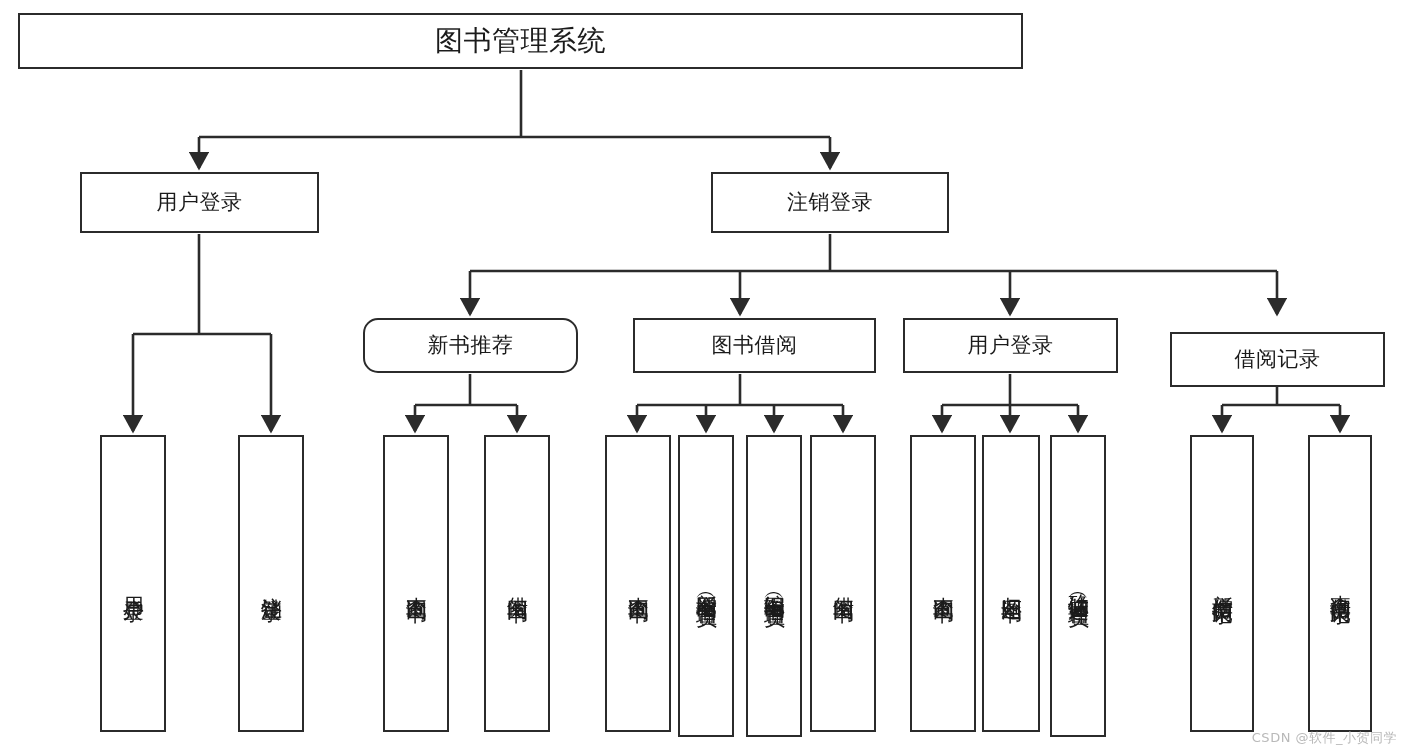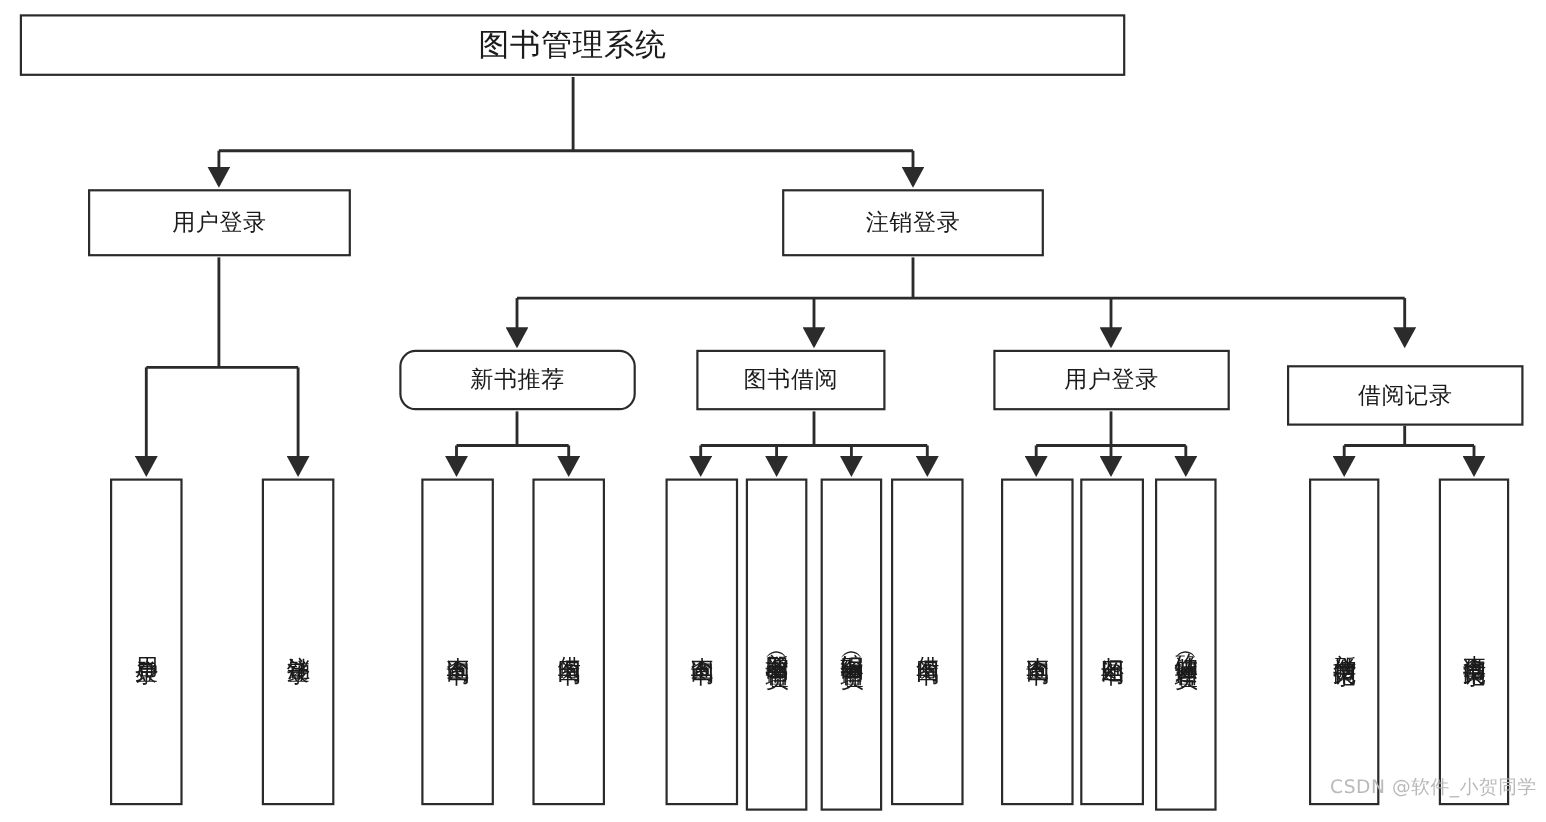--- a/index.html
+++ b/index.html
@@ -61,22 +61,22 @@
     writing-mode: vertical-rl;
     text-orientation: upright;
     font-size: 21px;
     letter-spacing: 2px;
     line-height: 1.0;
     white-space: nowrap;
   }
   #watermark {
     position: absolute;
     right: 8px;
-    bottom: 20px;
-    font-size: 17px;
+    bottom: 0;
+    font-size: 13px;
     color: #b9b9b9;
     letter-spacing: 0.5px;
     white-space: nowrap;
     pointer-events: none;
   }
 </style>
 </head>
 <body>
 
 <div id="diagram-root">
@@ -141,21 +141,21 @@
   <div class="node horiz" style="left:80px; top:172px; width:239px; height:61px;">
     <span class="node-label">用户登录</span>
   </div>
   <div class="node horiz" style="left:711px; top:172px; width:238px; height:61px;">
     <span class="node-label">注销登录</span>
   </div>
 
   <div class="node horiz" style="left:363px; top:318px; width:215px; height:55px;border-radius:15px;">
     <span class="node-label">新书推荐</span>
   </div>
-  <div class="node horiz" style="left:633px; top:318px; width:172px; height:55px;">
+  <div class="node horiz" style="left:633px; top:318px; width:243px; height:55px;">
     <span class="node-label">图书借阅</span>
   </div>
   <div class="node horiz" style="left:903px; top:318px; width:215px; height:55px;">
     <span class="node-label">用户登录</span>
   </div>
   <div class="node horiz" style="left:1170px; top:332px; width:215px; height:55px;">
     <span class="node-label">借阅记录</span>
   </div>
 
   <div class="node vert" style="left:100px; top:435px; width:66px; height:297px;">

